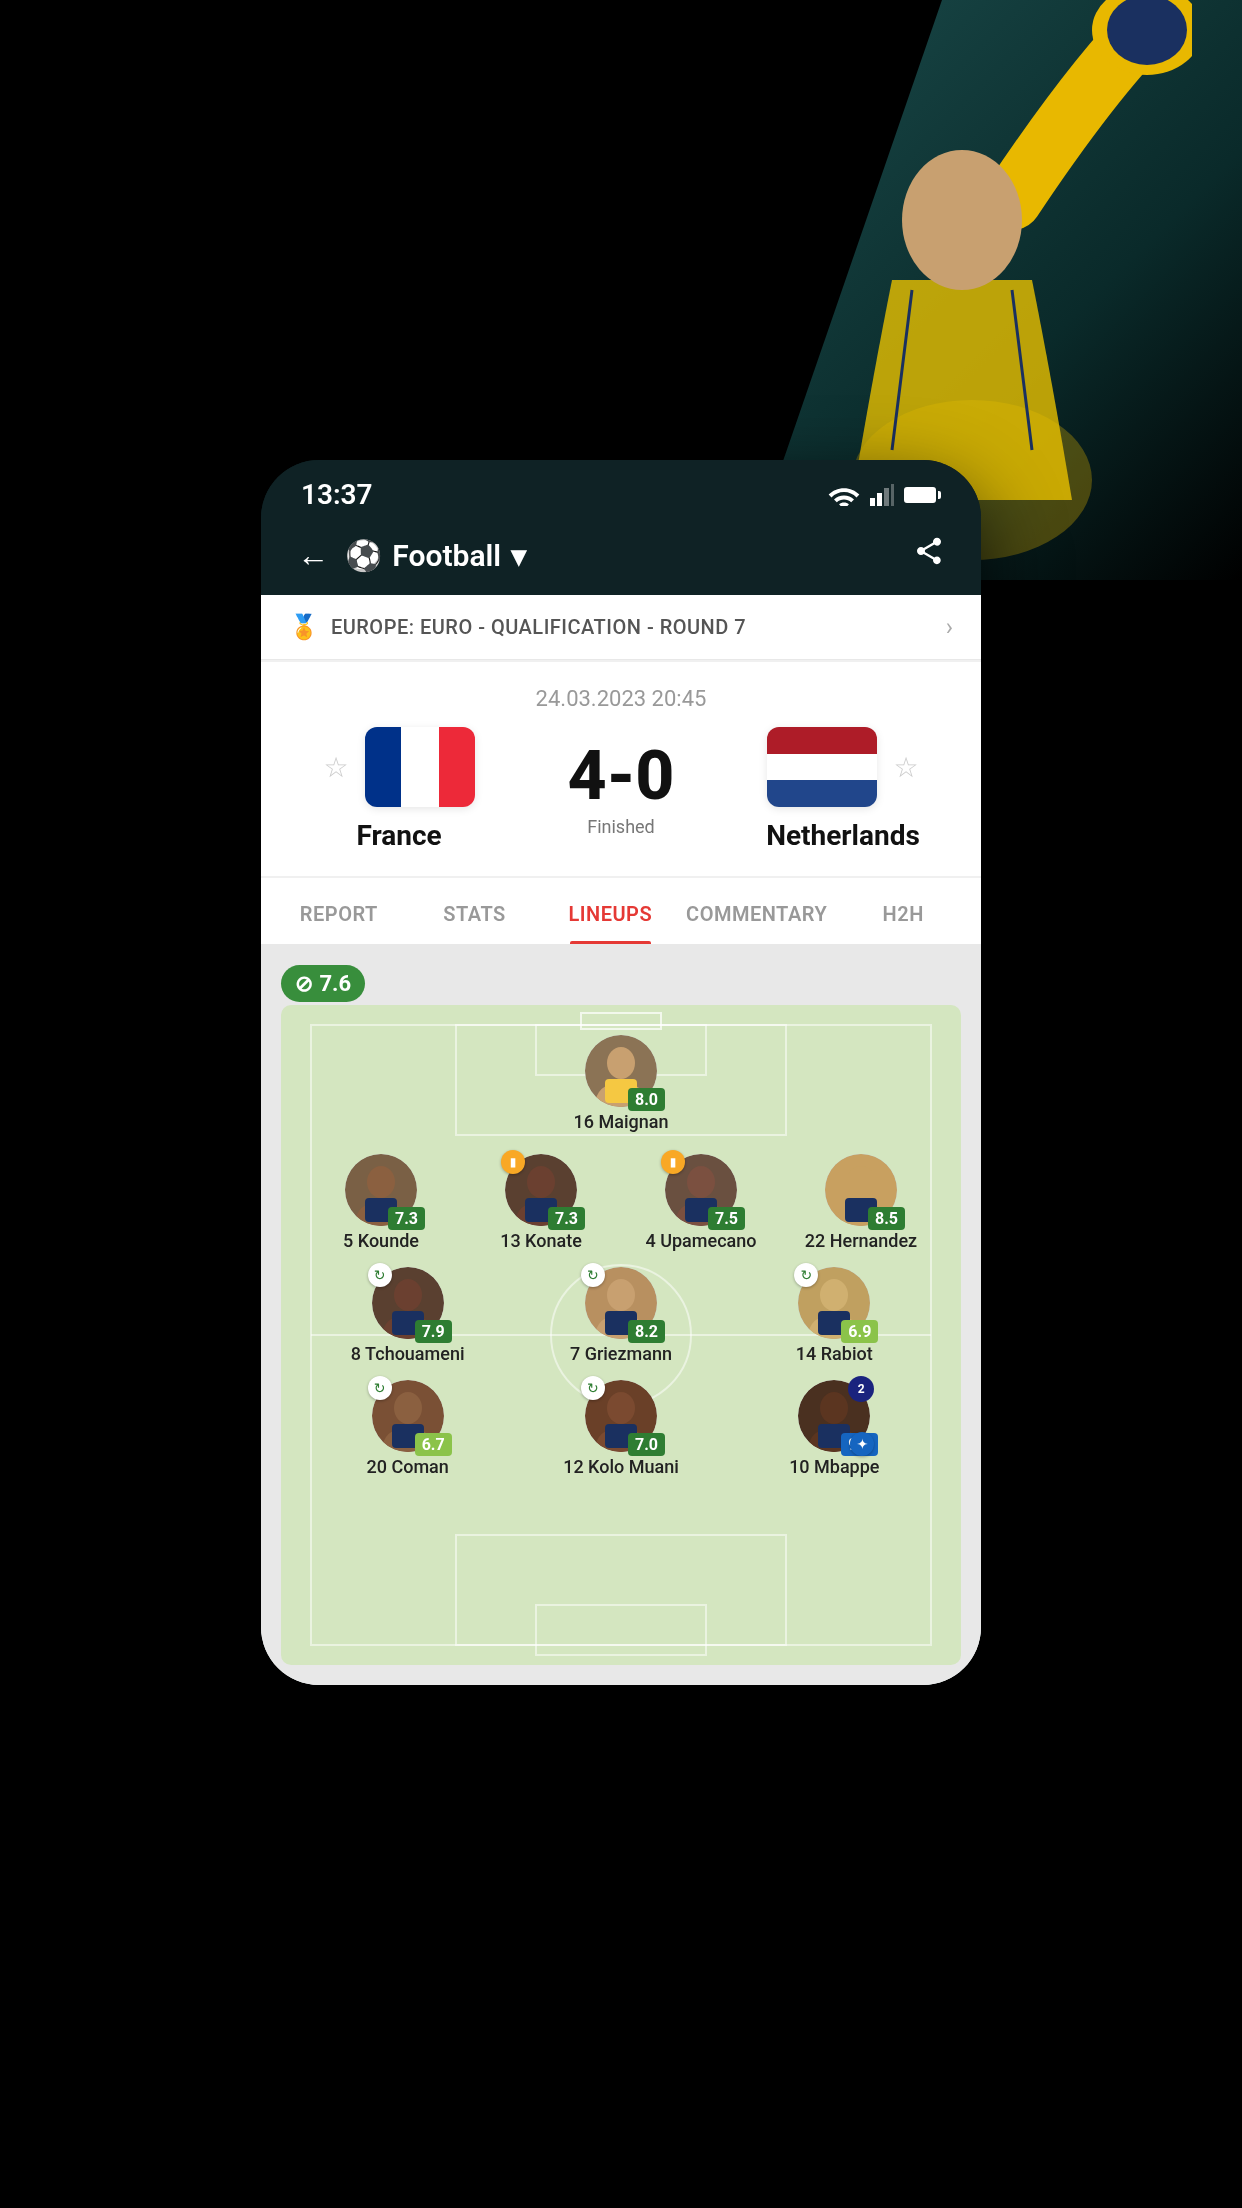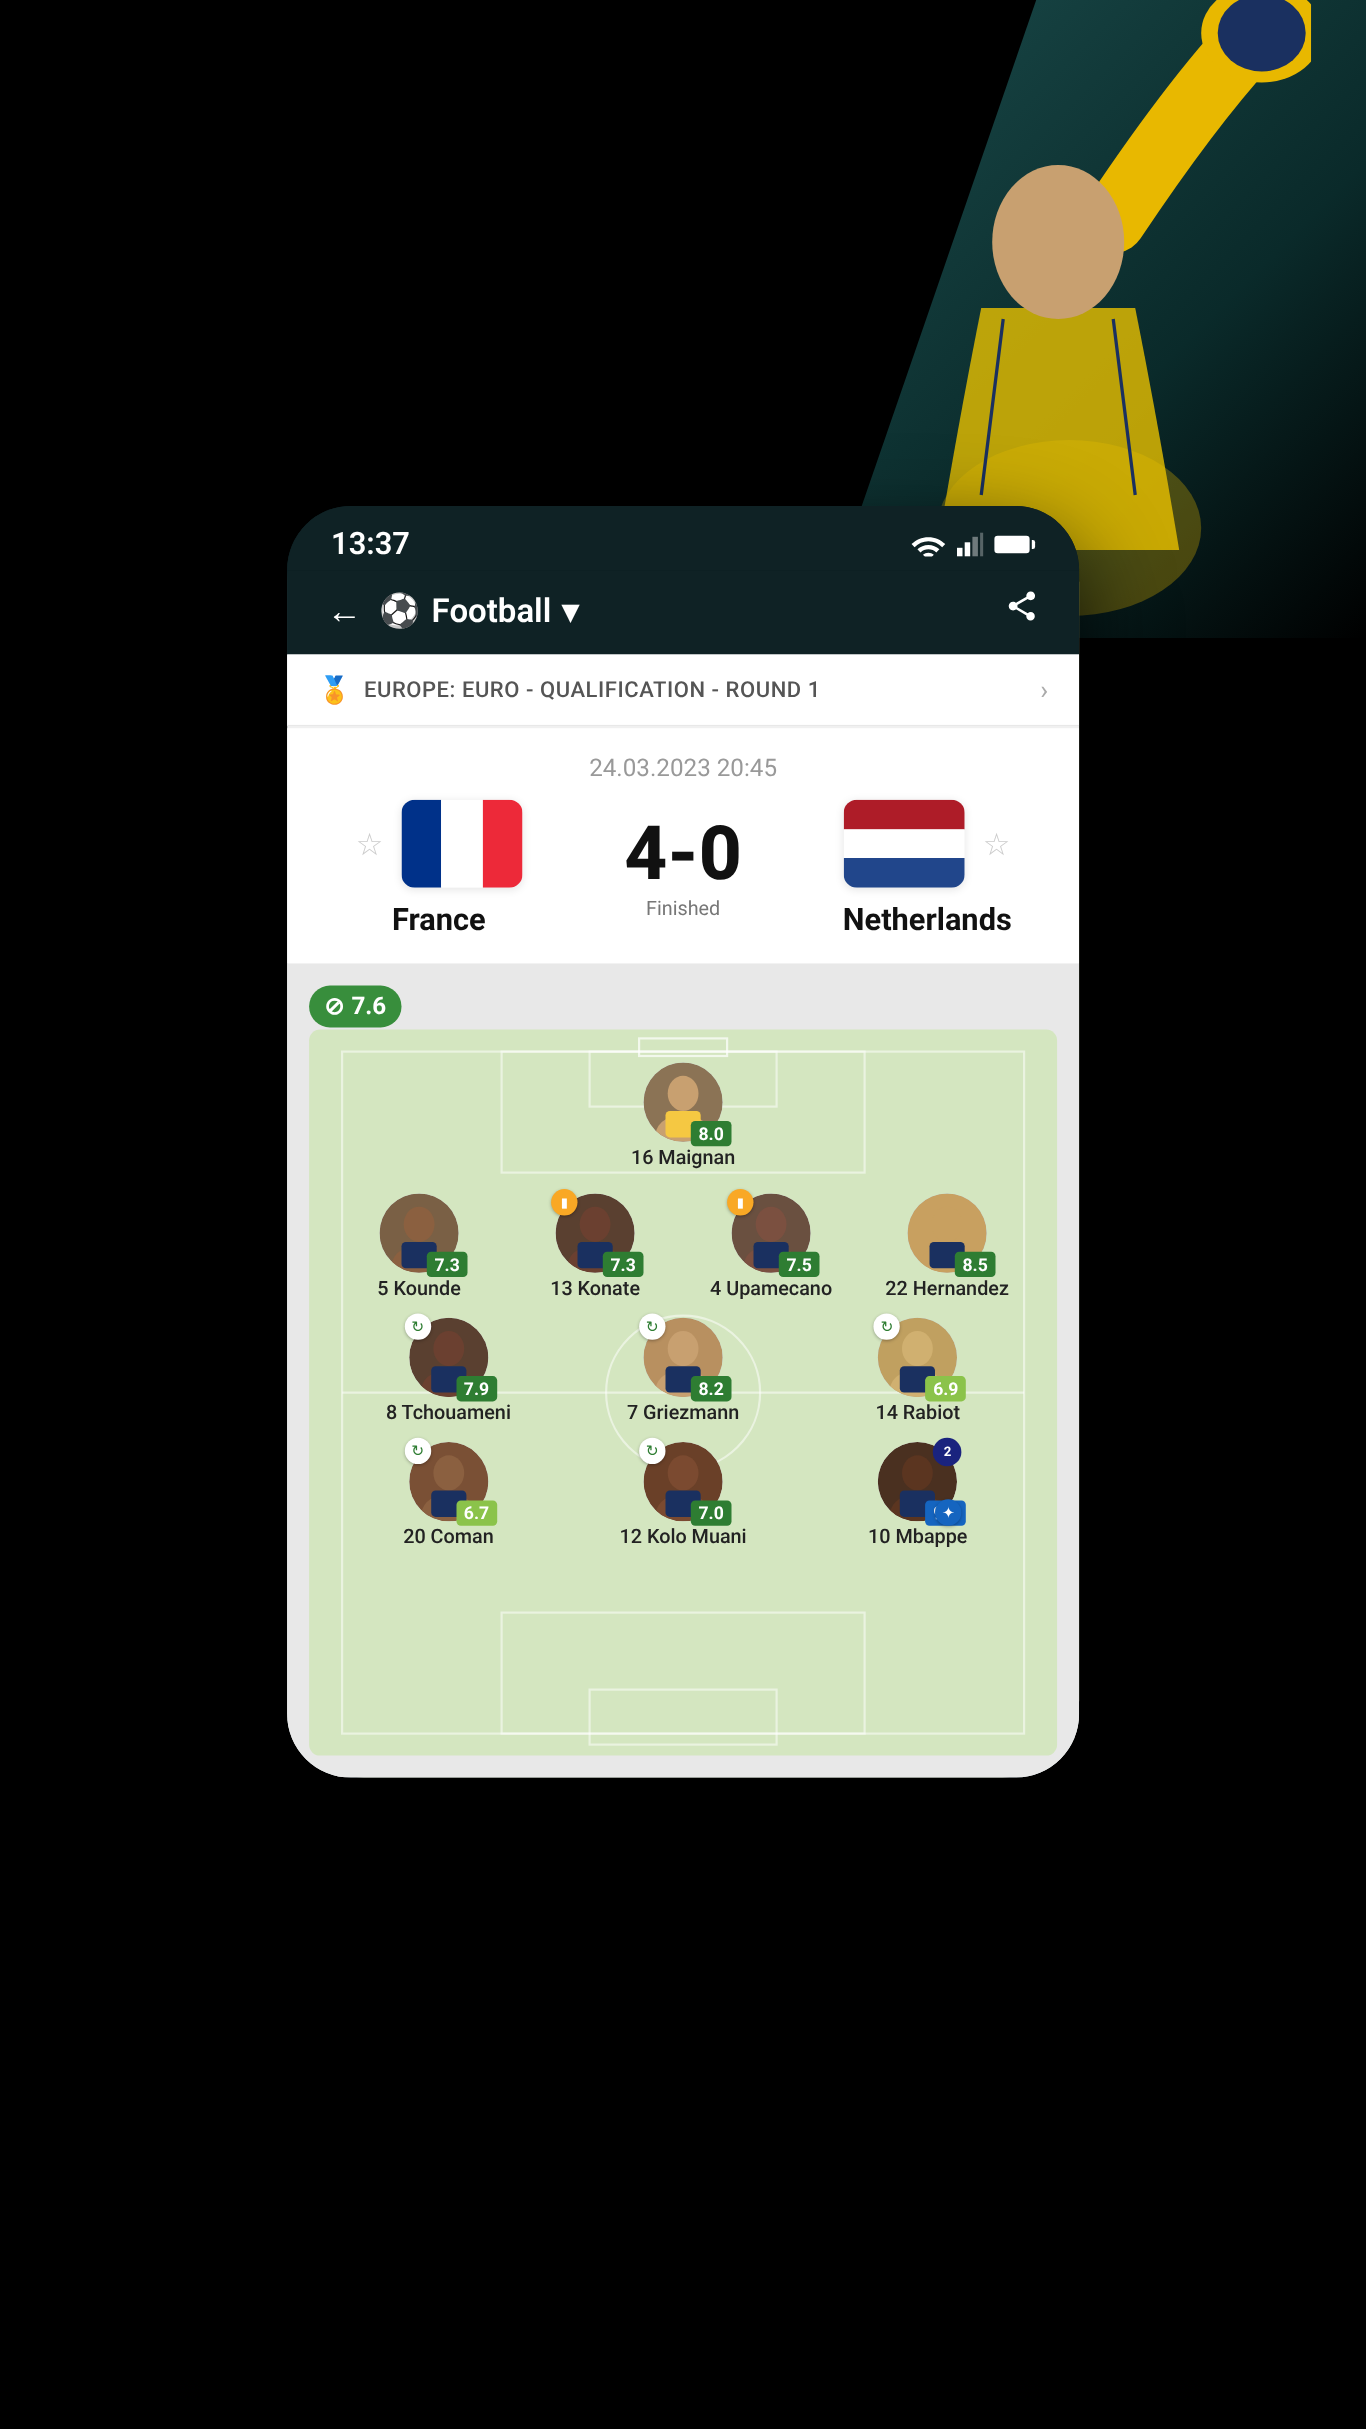--- a/index.html
+++ b/index.html
@@ -510,21 +510,21 @@
             <path d="M18 16.1c-.8 0-1.4.3-2 .8l-7.1-4.2c.1-.2.1-.5.1-.7s0-.5-.1-.7L16 7.2c.5.5 1.2.8 2 .8 1.7 0 3-1.3 3-3s-1.3-3-3-3-3 1.3-3 3c0 .2 0 .5.1.7L8 9.8C7.5 9.3 6.8 9 6 9c-1.7 0-3 1.3-3 3s1.3 3 3 3c.8 0 1.5-.3 2-.8l7.1 4.2c-.1.2-.1.4-.1.6 0 1.6 1.3 2.9 2.9 2.9s2.9-1.3 2.9-2.9-1.2-2.9-2.8-2.9z"></path>
           </svg>
         </span>
       </div>
 
       <div class="content-area">
 
         <div class="league-header">
           <div class="league-info">
             <span class="league-flag">🏅</span>
-            <span class="league-name">EUROPE: EURO - QUALIFICATION - ROUND 1</span>
+            <span class="league-name">EUROPE: EURO - QUALIFICATION - ROUND 7</span>
           </div>
           <span class="league-arrow">›</span>
         </div>
 
         <div class="match-card">
           <div class="match-date">24.03.2023 20:45</div>
 
           <div class="match-teams">
 
             <div class="team">
@@ -555,20 +555,27 @@
                     <div class="blue-stripe"></div>
                   </div>
                 </div>
                 <span class="star-btn">☆</span>
               </div>
               <span class="team-name">Netherlands</span>
             </div>
           </div>
         </div>
 
+        <div class="tabs-container">
+          <div class="tab">REPORT</div>
+          <div class="tab">STATS</div>
+          <div class="tab active">LINEUPS</div>
+          <div class="tab">COMMENTARY</div>
+          <div class="tab">H2H</div>
+        </div>
 
         <div class="lineup-area">
 
           <div class="avg-rating-badge">
             <span>⊘</span>
             <span>7.6</span>
           </div>
 
           <div class="football-field" style="margin-top: 40px; background: #d4e6c0;">
 

